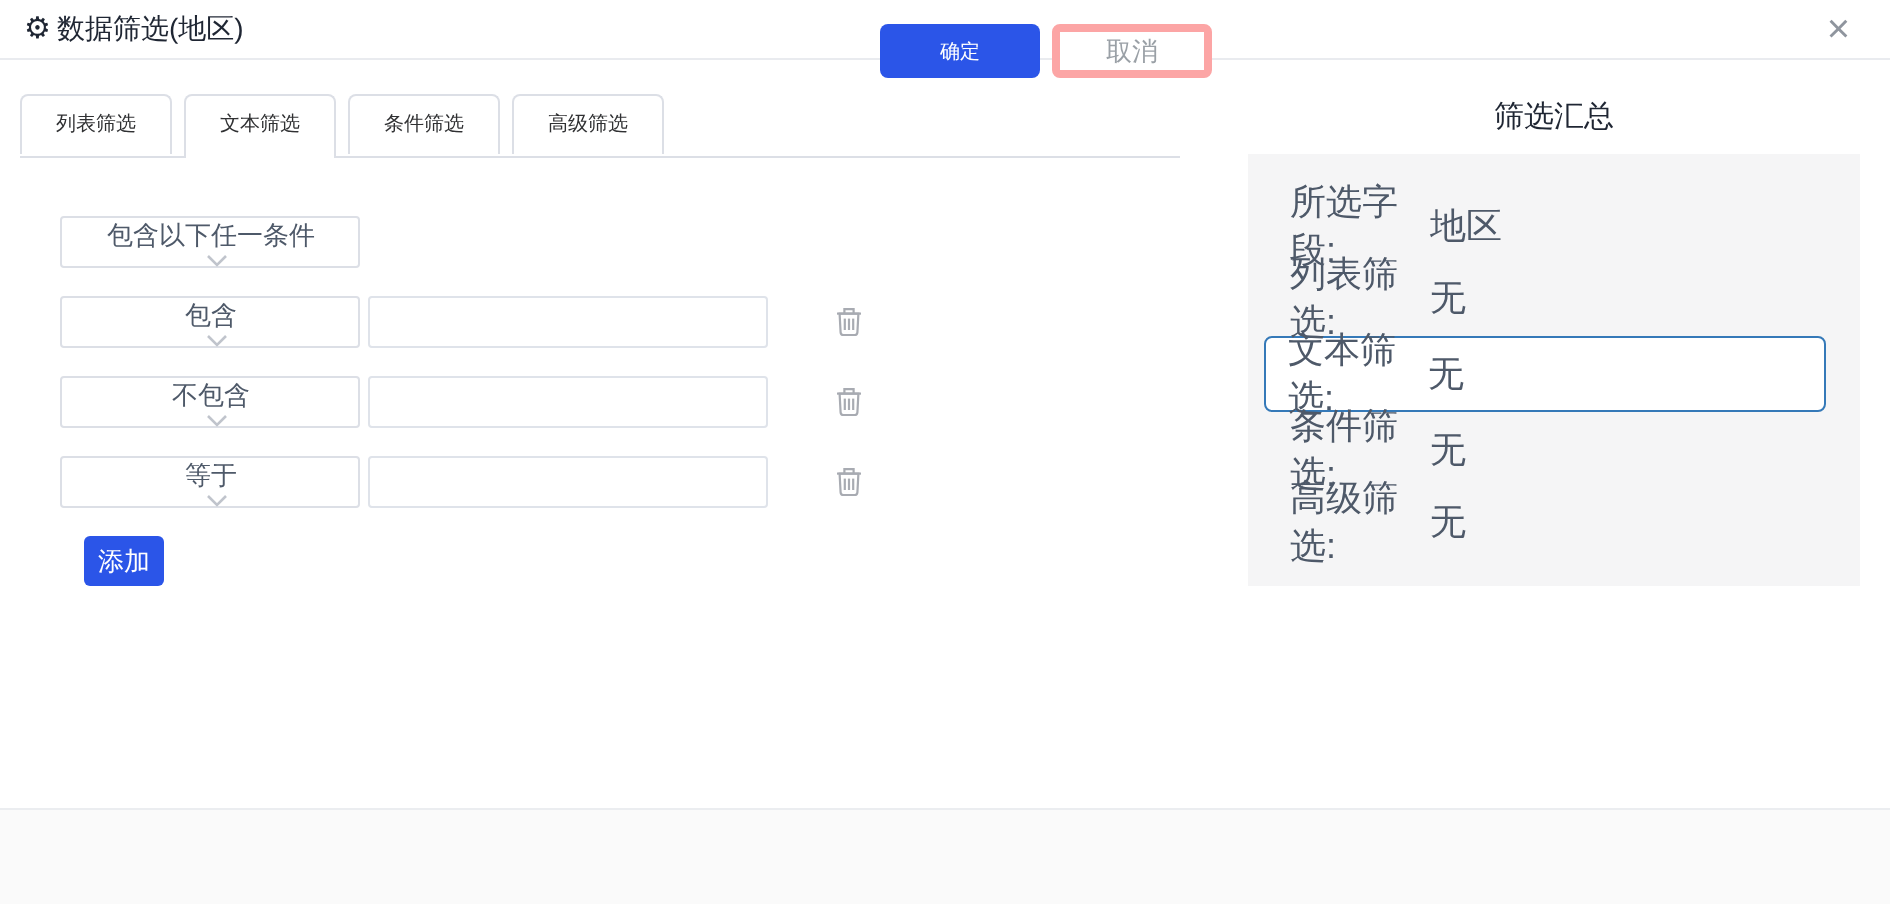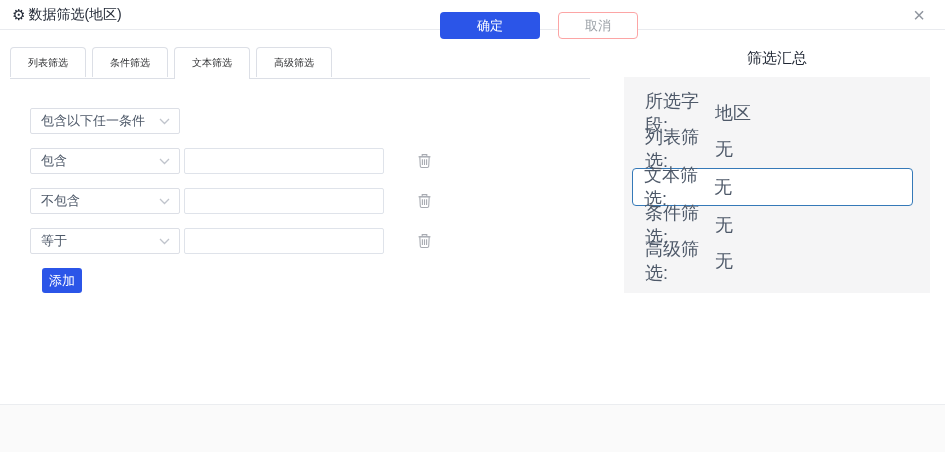--- a/index.html
+++ b/index.html
@@ -32,21 +32,21 @@
     background:#fff; cursor:pointer; box-sizing:border-box; white-space:nowrap;
   }
   .tab.active { height:32px; margin-bottom:-1px; z-index:2; position:relative; }
   
   .form { position:absolute; left:30px; top:108px; }
   .frow { display:flex; align-items:center; margin-bottom:14px; }
   .select {
     width:150px; height:26px; border:1px solid #dcdfe6; border-radius:2px;
     background:#fff; display:flex; align-items:center; justify-content:space-between;
     padding:0 9px 0 10px; box-sizing:border-box; font-size:13px; color:#4e5969;
-    cursor:pointer; white-space:nowrap;
+    cursor:pointer; white-space:nowrap;flex-direction:column;
   }
   .chev { flex:none; margin-left:6px; display:block; }
   .vinput {
     width:200px; height:26px; margin-left:4px; border:1px solid #dfe3ea;
     border-radius:2px; box-sizing:border-box; padding:0 8px; font-size:13px;
     color:#4e5969; outline:none; font-family:"Liberation Sans", sans-serif;
   }
   .delbtn {
     margin-left:33px; background:none; border:none; padding:0; cursor:pointer;
     display:flex; align-items:center;
@@ -74,44 +74,44 @@
   .sum-row.highlight {
     background:#fff; border:1px solid #3579b8; border-radius:4px;
     margin:1px 17px 1px 8px; height:38px; padding-left:11px;
   }
   
   .footer {
     position:absolute; left:0; right:0; bottom:0; height:48px;
     background:#fafafa; border-top:1px solid #ebedf0; box-sizing:border-box;
   }
   .btn-ok {
-    position:absolute; left:440px; top:12px; width:100px; height:27px;
-    border:none; border-radius:4px; color:#fff; font-size:13px; cursor:pointer;
+    position:absolute; left:440px; top:12px; width:80px; height:27px;
+    border:none; border-radius:4px; color:#fff; font-size:10px; cursor:pointer;
     font-family:"Liberation Sans", sans-serif;
   }
   .btn-cancel {
-    position:absolute; left:558px; top:12px; width:80px; height:27px;
-    background:#fff; border:1px solid #fca5a5; border-radius:4px;
+    position:absolute; left:526px; top:12px; width:80px; height:27px;
+    background:#fff; border:4px solid #fca5a5; border-radius:4px;
     color:#9aa0a6; font-size:13px; cursor:pointer;
     font-family:"Liberation Sans", sans-serif;
   }
 </style>
 </head>
 <body>
 
 <div class="header">
   <span class="gear">⚙</span>
   <span class="title">数据筛选(地区)</span>
 </div>
 <button class="close">×</button>
 
 <div class="tabbar">
     <div class="tab">列表筛选</div>
+    <div class="tab active">文本筛选</div>
     <div class="tab">条件筛选</div>
-    <div class="tab active">文本筛选</div>
     <div class="tab">高级筛选</div>
   </div>
 
 <div class="form">
   <div class="frow">
     <div class="select">
       <span>包含以下任一条件</span>
       <svg class="chev" width="11" height="7" viewBox="0 0 11 7">
           <path d="M1 1 L5.5 5.5 L10 1" fill="none" stroke="#c0c4cc" stroke-width="1.3"></path>
         </svg>

